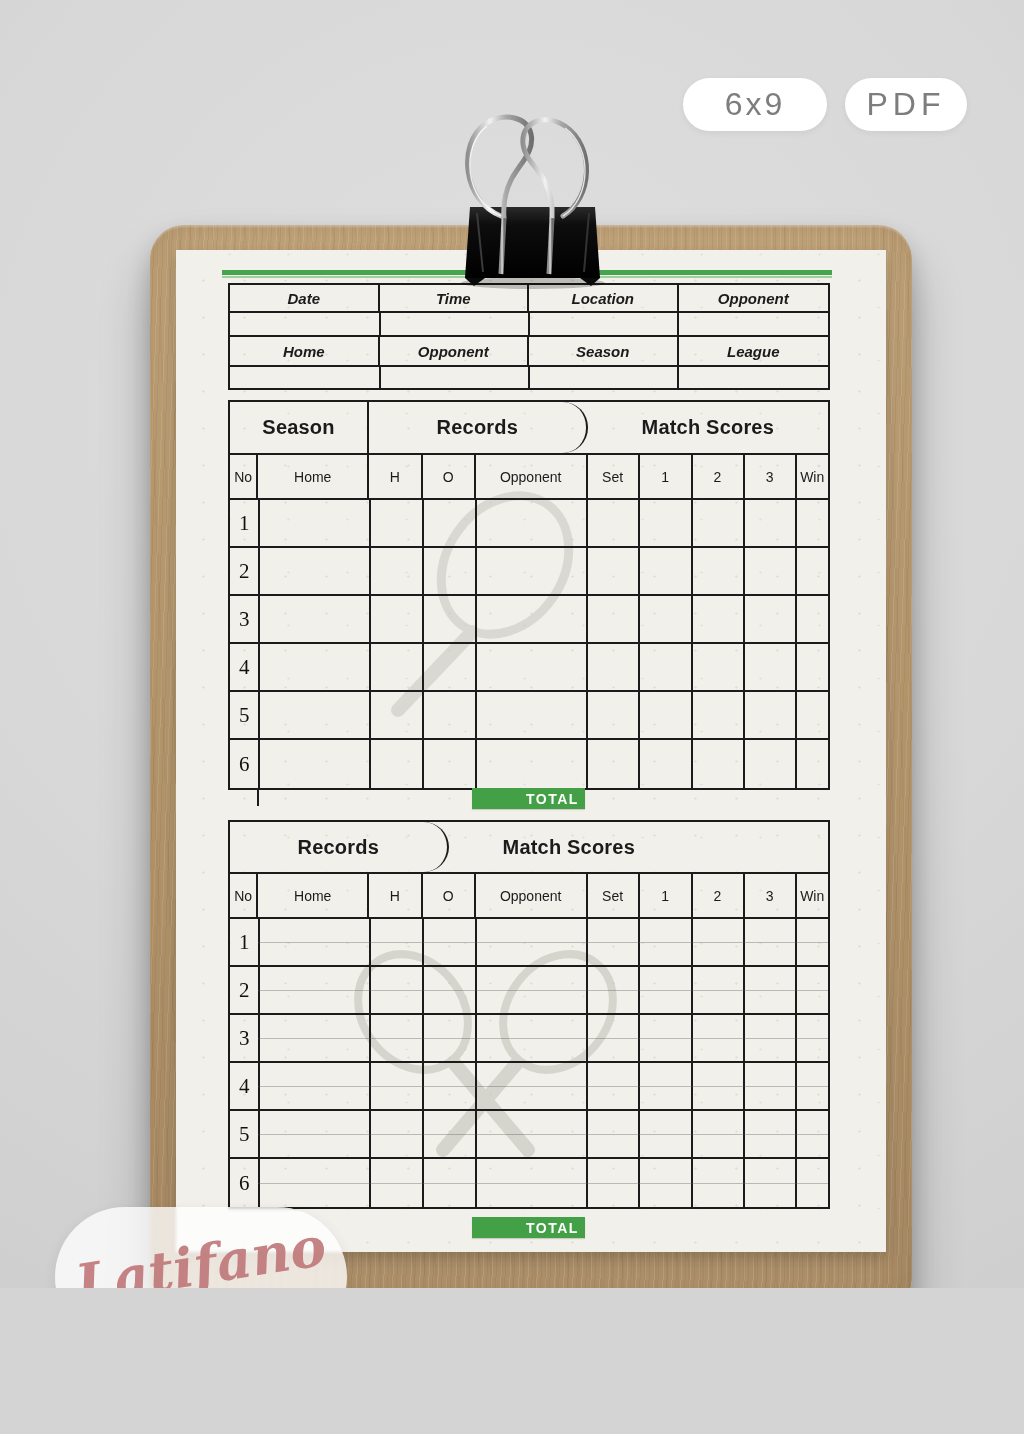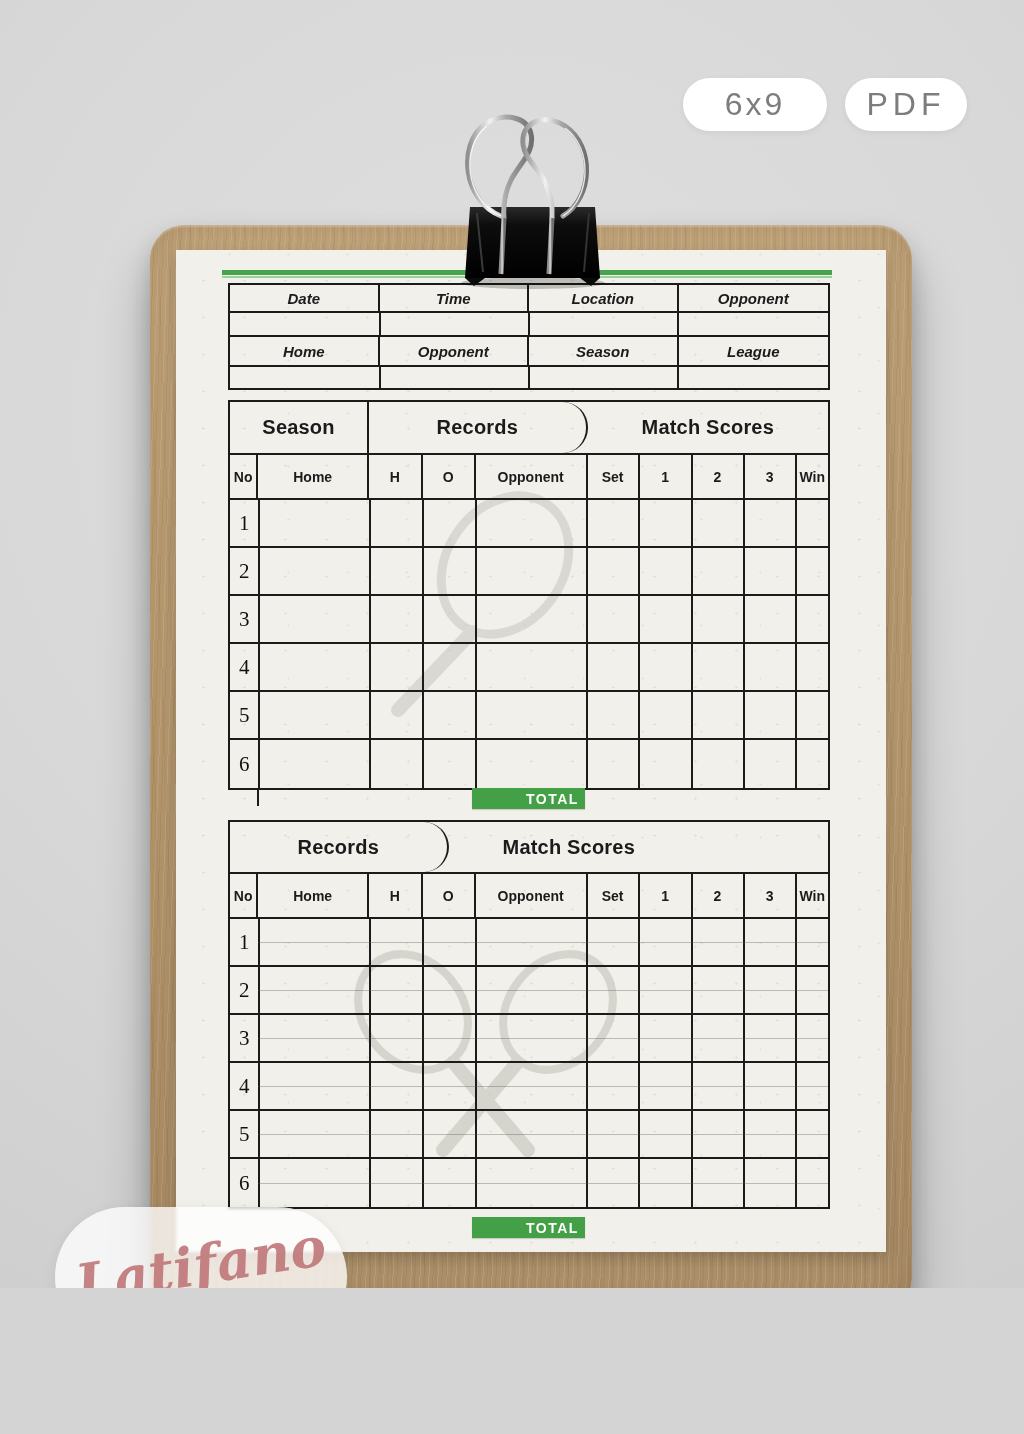--- a/index.html
+++ b/index.html
@@ -46,21 +46,21 @@
   .green-rule .bar{height:5px;background:#46a34e;}
   .green-rule .thin{height:2px;margin-top:1px;background:#9ccf9e;}
   
   .sheet-table{position:absolute;left:52px;width:602px;border:2px solid #1b1b1b;background:transparent;}
   .trow{position:relative;display:flex;width:100%;border-bottom:2px solid #1b1b1b;}
   .trow:last-child{border-bottom:none;}
   .tcell{display:flex;align-items:center;justify-content:center;border-right:2px solid #1b1b1b;overflow:hidden;}
   .tcell:last-child{border-right:none;}
   .lbl{font-weight:bold;font-size:15px;font-style:italic;}
   .group-lbl{font-weight:bold;font-size:20px;letter-spacing:0.2px;}
-  .colhdr{font-weight:bold;font-size:14px;}
+  .colhdr{font-weight:normal;font-size:14px;}
   
   .c-no{width:4.75%;} .c-home{width:18.5%;} .c-h{width:9%;} .c-o{width:8.85%;}
   .c-opp{width:18.7%;} .c-set{width:8.7%;} .c-1{width:8.85%;} .c-2{width:8.7%;}
   .c-3{width:8.7%;} .c-win{width:5.25%;}
   .g-left{width:23.25%;} .g-mid{width:36.55%;border-radius:25px;} .g-right{width:40.2%;}
   .q{width:25%;}
   
   .row-sep{
     background-image:
       linear-gradient(#1b1b1b,#1b1b1b),linear-gradient(#1b1b1b,#1b1b1b),

